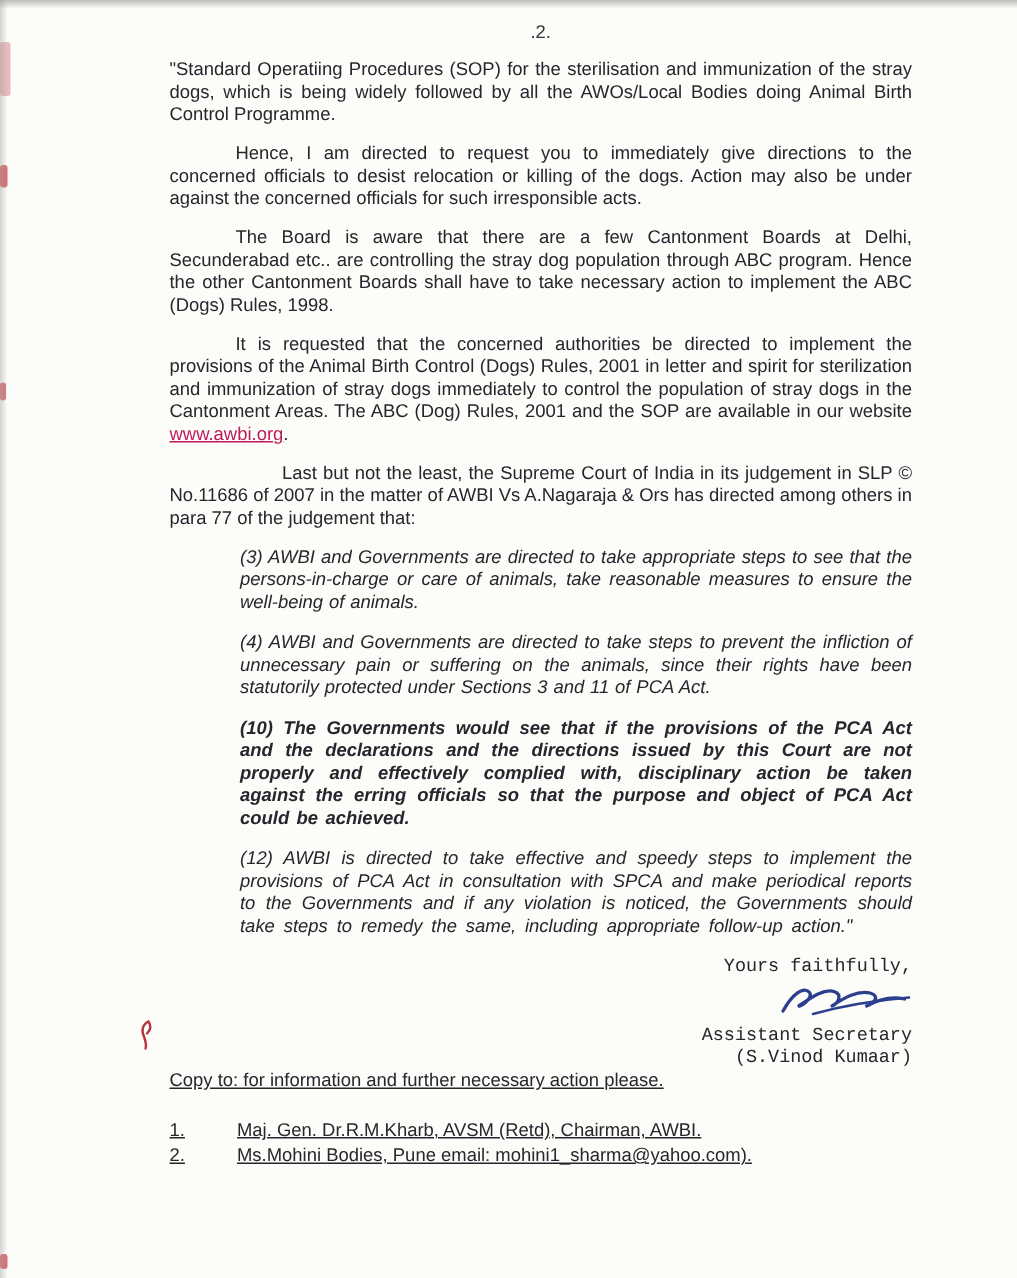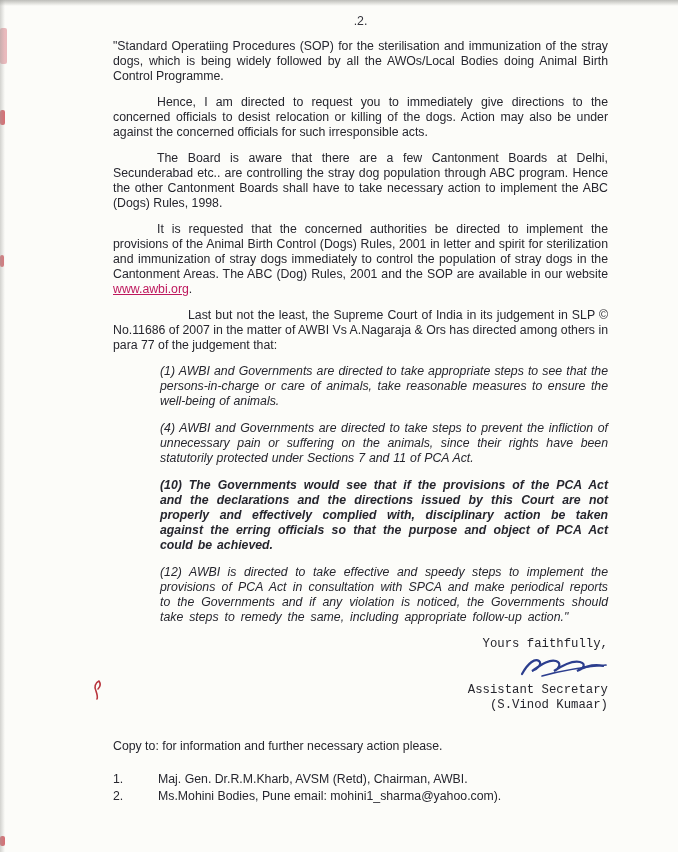--- a/index.html
+++ b/index.html
@@ -47,21 +47,21 @@
   .link{
     color:#be185d;text-decoration:underline;cursor:pointer;
   }
   .closing{
     text-align:right;
     margin:7px 0 0;
     font-size:12.3px;line-height:15px;font-family:Liberation Mono, monospace;
   }
   .sig-wrap{height:30px;margin:1px 0 0;}
   .copyto{
-    margin-top:26px;font-size:12.3px;line-height:15px;
+    font-size:12.3px;line-height:15px;text-decoration:underline;
   }
   .copy-heading{margin-bottom:18px;}
   .copy-row{display:flex;margin-bottom:2px;}
   .copy-row .num{width:45px;flex:none;}
   .mark{position:absolute;border-radius:2px;pointer-events:none;}
   .m1{left:0;top:28px;width:7px;height:36px;background:#e6aeb3;opacity:.85;}
   .m2{left:0;top:110px;width:5px;height:15px;background:#cf4a52;opacity:.8;}
   .m3{left:0;top:255px;width:4px;height:12px;background:#cf4a52;opacity:.75;}
   .m4{left:0;top:836px;width:5px;height:10px;background:#cf4a52;opacity:.8;}
   .pen-mark{position:absolute;left:90px;top:679px;}
@@ -87,23 +87,23 @@
     <p>"Standard Operatiing Procedures (SOP) for the sterilisation and immunization of the stray dogs, which is being widely followed by all the AWOs/Local Bodies doing Animal Birth Control Programme.</p>
 
     <p class="indent">Hence, I am directed to request you to immediately give directions to the concerned officials to desist relocation or killing of the dogs. Action may also be under against the concerned officials for such irresponsible acts.</p>
 
     <p class="indent">The Board is aware that there are a few Cantonment Boards at Delhi, Secunderabad etc.. are controlling the stray dog population through ABC program. Hence the other Cantonment Boards shall have to take necessary action to implement the ABC (Dogs) Rules, 1998.</p>
 
     <p class="indent"><span>It is requested that the concerned authorities be directed to implement the provisions of the Animal Birth Control (Dogs) Rules, 2001 in letter and spirit for sterilization and immunization of stray dogs immediately to control the population of stray dogs in the Cantonment Areas. The ABC (Dog) Rules, 2001 and the SOP are available in our website </span><a class="link">www.awbi.org</a><span>.</span></p>
 
     <p class="indent-lg">Last but not the least, the Supreme Court of India in its judgement in SLP © No.11686 of 2007 in the matter of AWBI Vs A.Nagaraja &amp; Ors has directed among others in para 77 of the judgement that:</p>
 
-    <p class="quote">(1) AWBI and Governments are directed to take appropriate steps to see that the persons-in-charge or care of animals, take reasonable measures to ensure the well-being of animals.</p>
+    <p class="quote">(3) AWBI and Governments are directed to take appropriate steps to see that the persons-in-charge or care of animals, take reasonable measures to ensure the well-being of animals.</p>
 
-    <p class="quote">(4) AWBI and Governments are directed to take steps to prevent the infliction of unnecessary pain or suffering on the animals, since their rights have been statutorily protected under Sections 7 and 11 of PCA Act.</p>
+    <p class="quote">(4) AWBI and Governments are directed to take steps to prevent the infliction of unnecessary pain or suffering on the animals, since their rights have been statutorily protected under Sections 3 and 11 of PCA Act.</p>
 
     <p class="quote sp1">(10) The Governments would see that if the provisions of the PCA Act and the declarations and the directions issued by this Court are not properly and effectively complied with, disciplinary action be taken against the erring officials so that the purpose and object of PCA Act could be achieved.</p>
 
     <p class="quote sp2">(12) AWBI is directed to take effective and speedy steps to implement the provisions of PCA Act in consultation with SPCA and make periodical reports to the Governments and if any violation is noticed, the Governments should take steps to remedy the same, including appropriate follow-up action."</p>
 
 
     <div class="closing">
       <div>Yours faithfully,</div>
       <div class="sig-wrap">
         <svg width="100" height="30" viewBox="0 0 100 30">

